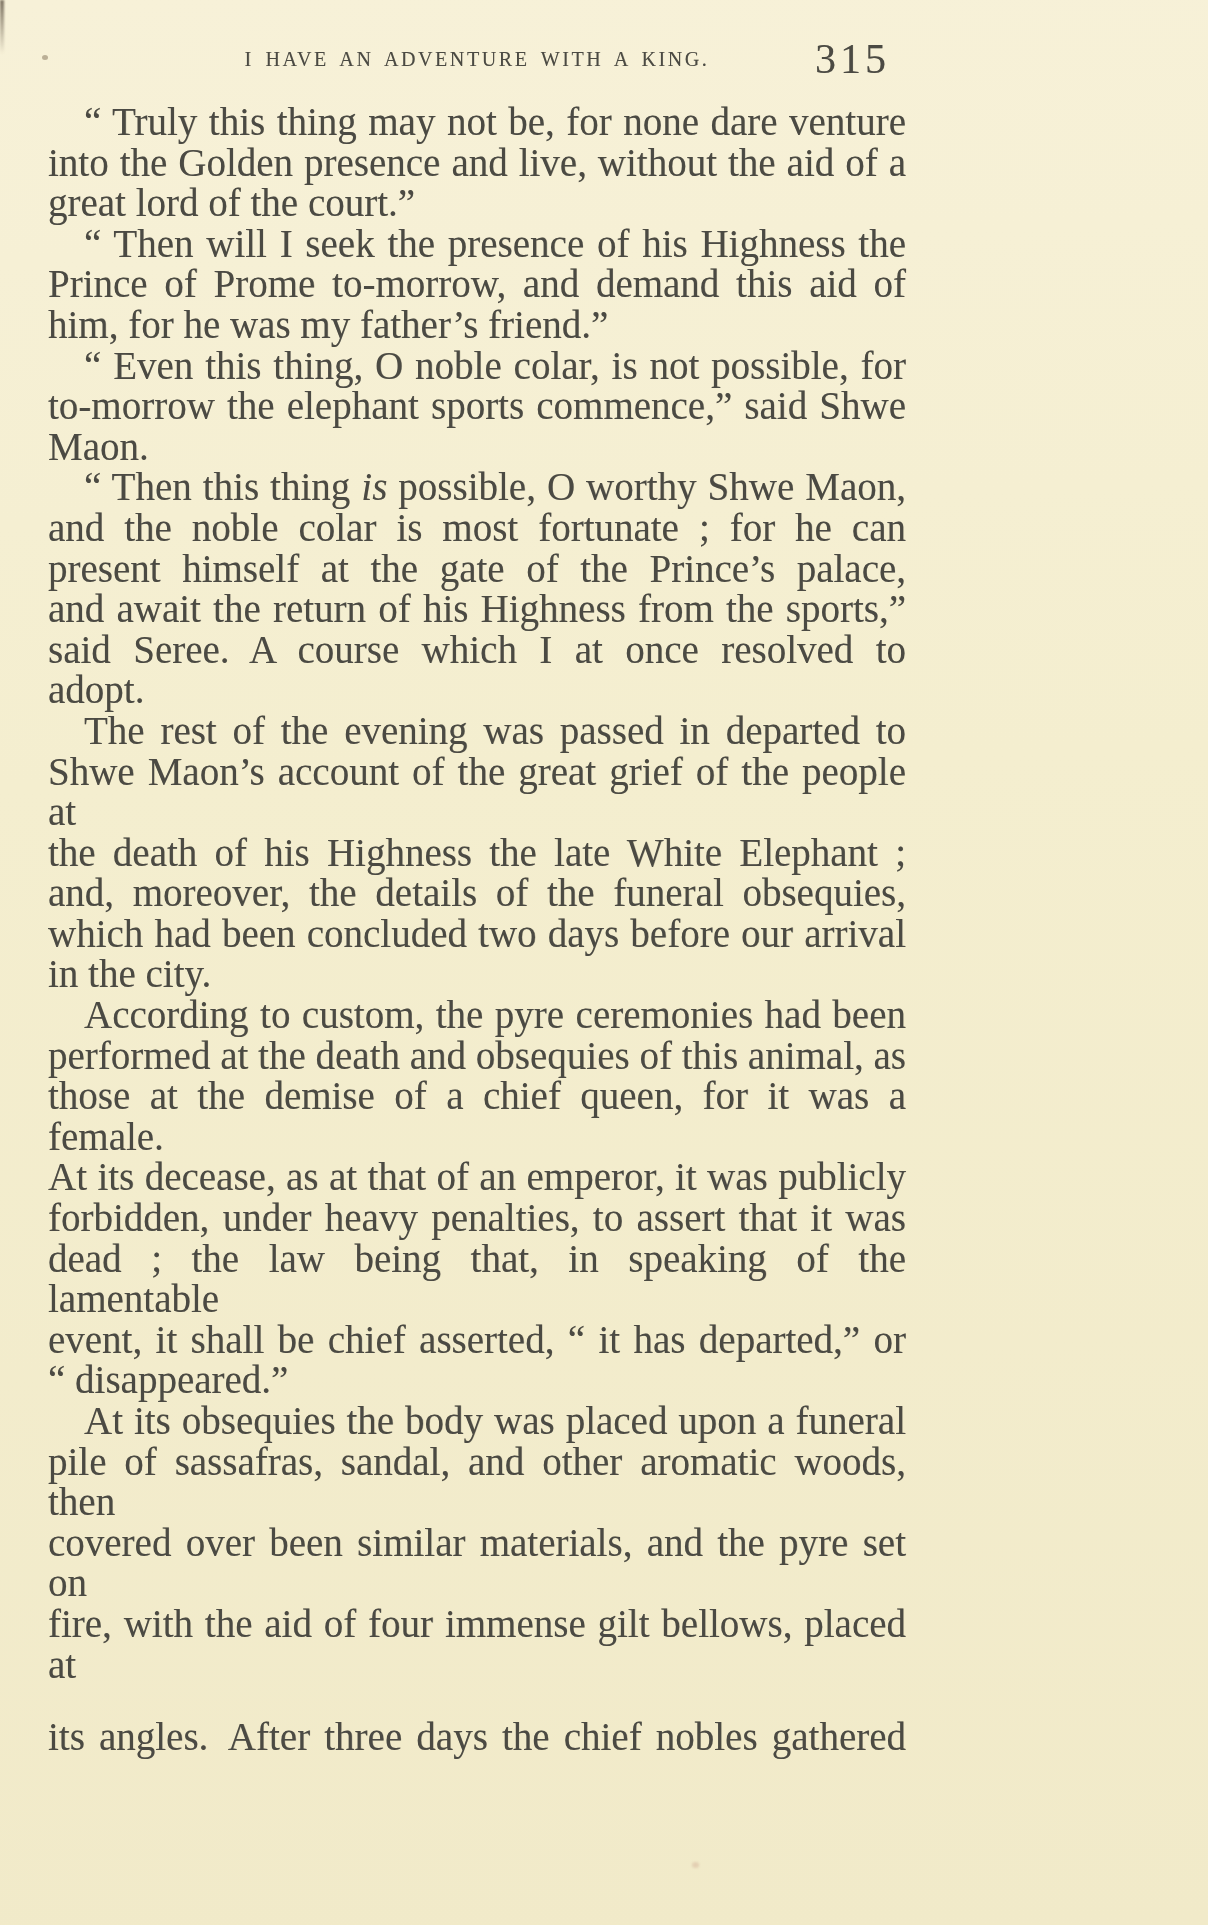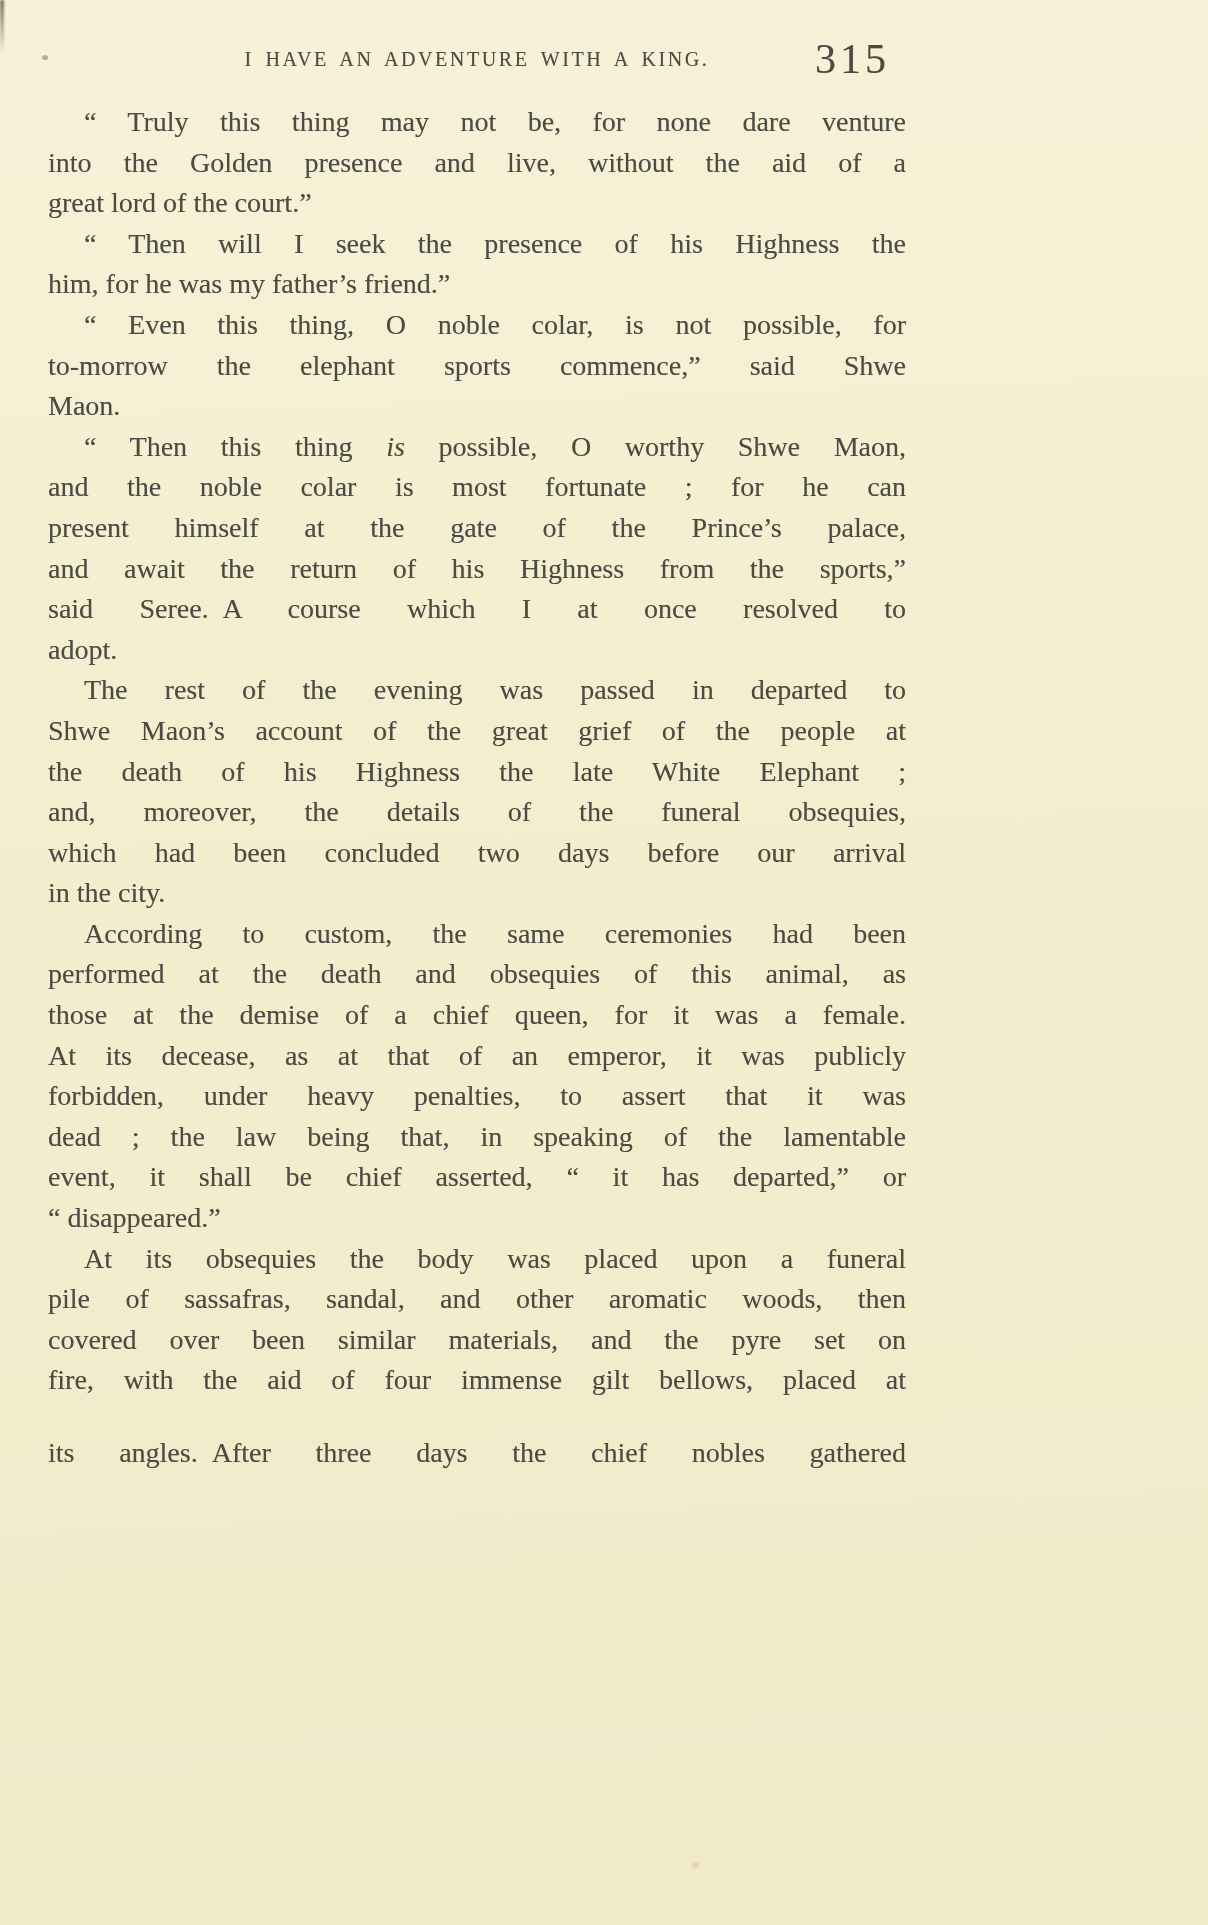--- a/index.html
+++ b/index.html
@@ -38,21 +38,21 @@
     color: var(--ink, #46453e);
     text-shadow: 0.3px 0.3px 0.6px rgba(60,58,48,.35);
   }
   .page-number {
     position: absolute; right: 16px; top: -2px;
     font-size: 42px; line-height: 42px; letter-spacing: 4px;
     text-shadow: 0.3px 0.3px 0.6px rgba(60,58,48,.35);
   }
   .text-block {
     position: absolute; left: 48px; top: 102px; width: 858px;
-    font-size: 28px; line-height: 40.6px;
+    font-size: 39px; line-height: 40.6px;
     text-shadow: 0.3px 0.3px 0.6px rgba(60,58,48,.33);
   }
   .para { margin: 0; }
   .line {
     text-align: justify;
     text-align-last: justify;
     white-space: normal;
   }
   .line.last { text-align-last: left; }
   .para.cont .line.last { text-align-last: justify; margin-top: 32px; }
@@ -73,20 +73,21 @@
   </div>
 
   <div class="text-block" id="text-block">
       <div class="para">
         <div class="line first">“ Truly this thing may not be, for none dare venture</div>
         <div class="line">into the Golden presence and live, without the aid of a</div>
         <div class="line last">great lord of the court.”</div>
       </div>
       <div class="para">
         <div class="line first">“ Then will I seek the presence of his Highness the</div>
+        <div class="line">Prince of Prome to-morrow, and demand this aid of</div>
         <div class="line last">him, for he was my father’s friend.”</div>
       </div>
       <div class="para">
         <div class="line first">“ Even this thing, O noble colar, is not possible, for</div>
         <div class="line">to-morrow the elephant sports commence,” said Shwe</div>
         <div class="line last">Maon.</div>
       </div>
       <div class="para">
         <div class="line first">“ Then this thing <i>is</i> possible, O worthy Shwe Maon,</div>
         <div class="line">and the noble colar is most fortunate ; for he can</div>
@@ -97,21 +98,21 @@
       </div>
       <div class="para">
         <div class="line first">The rest of the evening was passed in departed to</div>
         <div class="line">Shwe Maon’s account of the great grief of the people at</div>
         <div class="line">the death of his Highness the late White Elephant ;</div>
         <div class="line">and, moreover, the details of the funeral obsequies,</div>
         <div class="line">which had been concluded two days before our arrival</div>
         <div class="line last">in the city.</div>
       </div>
       <div class="para">
-        <div class="line first">According to custom, the same ceremonies had been</div>
+        <div class="line first">According to custom, the pyre ceremonies had been</div>
         <div class="line">performed at the death and obsequies of this animal, as</div>
         <div class="line">those at the demise of a chief queen, for it was a female.</div>
         <div class="line">At its decease, as at that of an emperor, it was publicly</div>
         <div class="line">forbidden, under heavy penalties, to assert that it was</div>
         <div class="line">dead ; the law being that, in speaking of the lamentable</div>
         <div class="line">event, it shall be chief asserted, “ it has departed,” or</div>
         <div class="line last">“ disappeared.”</div>
       </div>
       <div class="para cont">
         <div class="line first">At its obsequies the body was placed upon a funeral</div>

